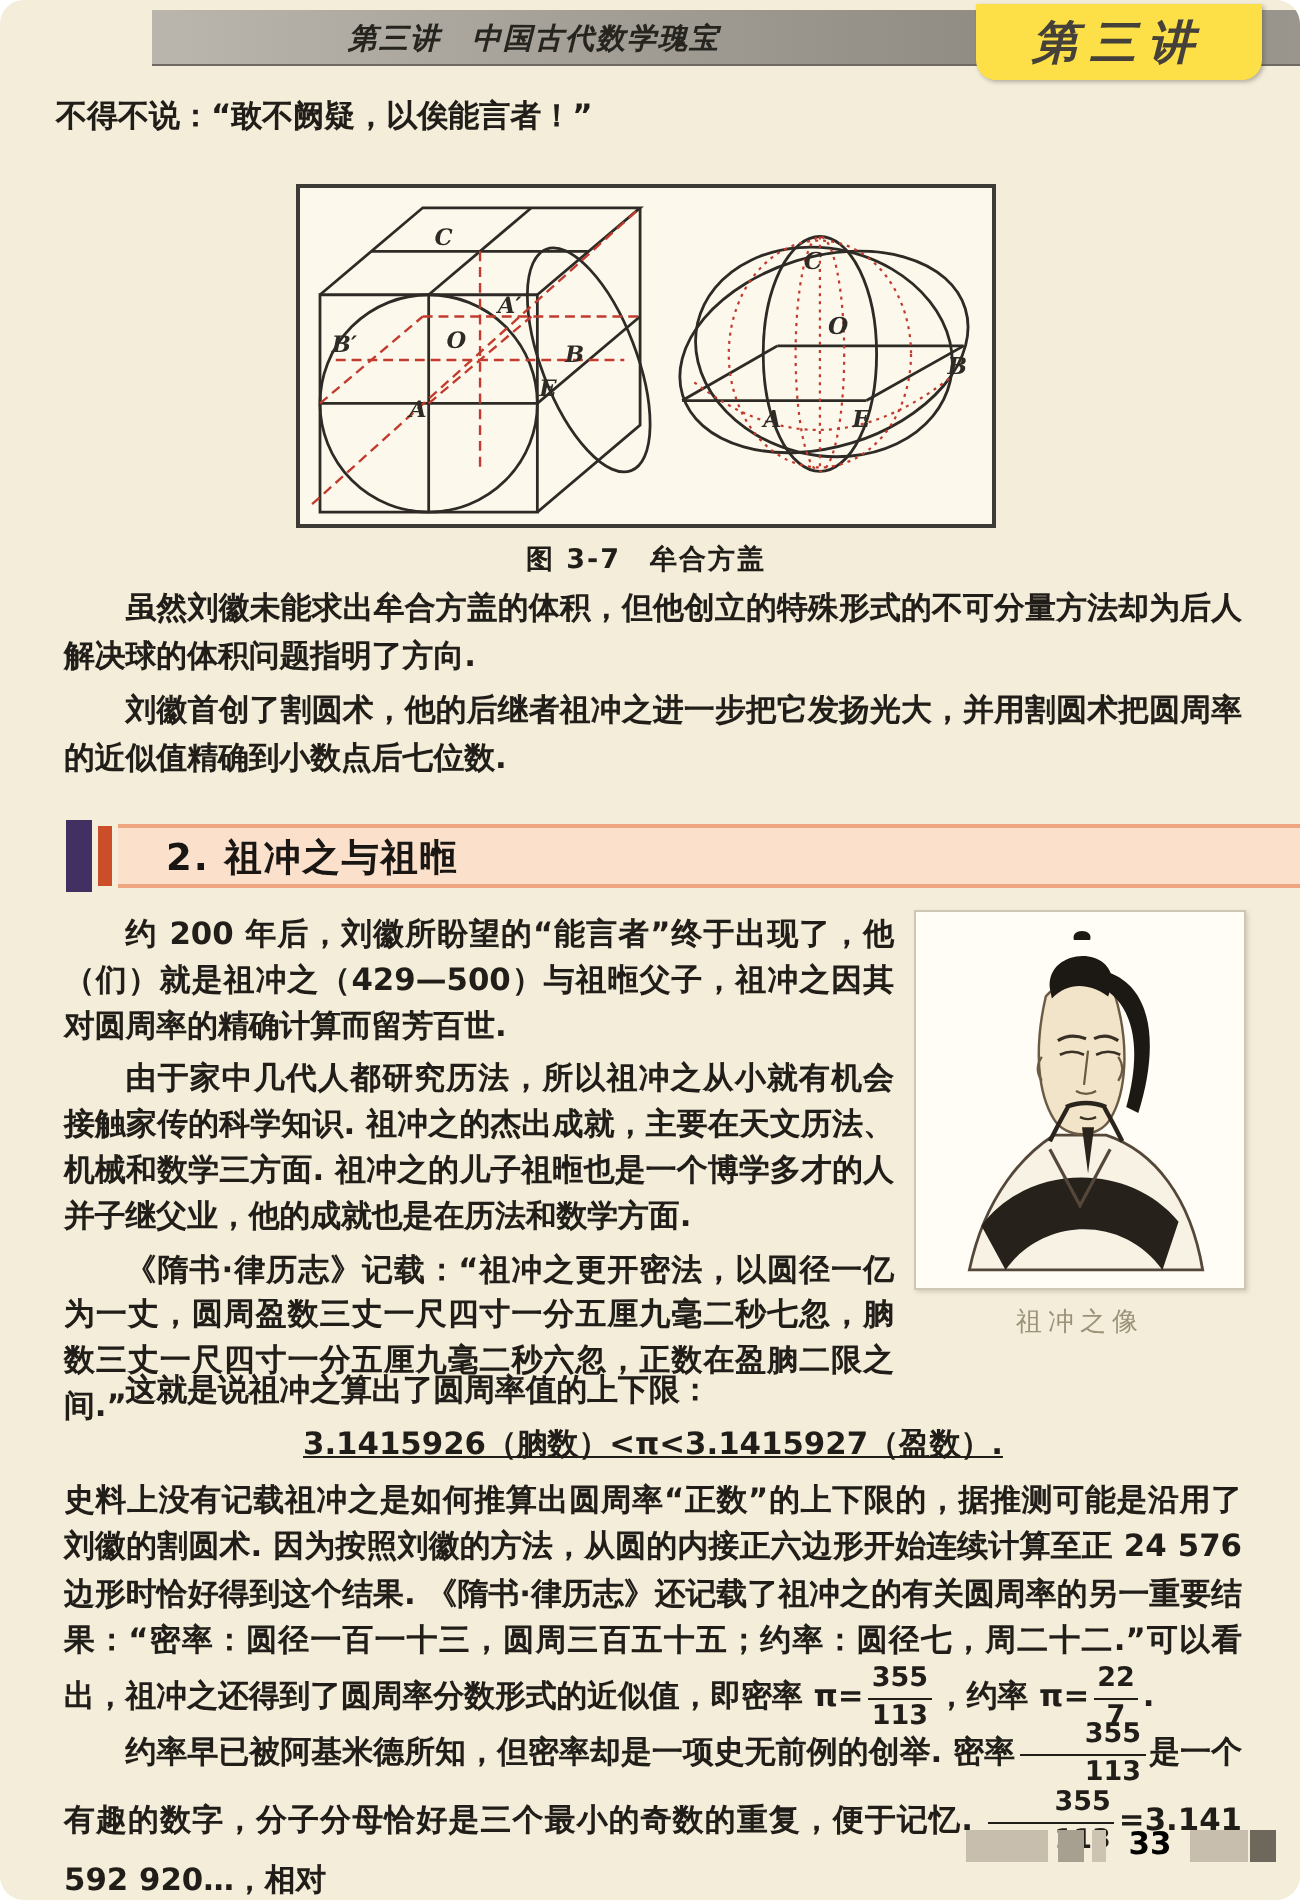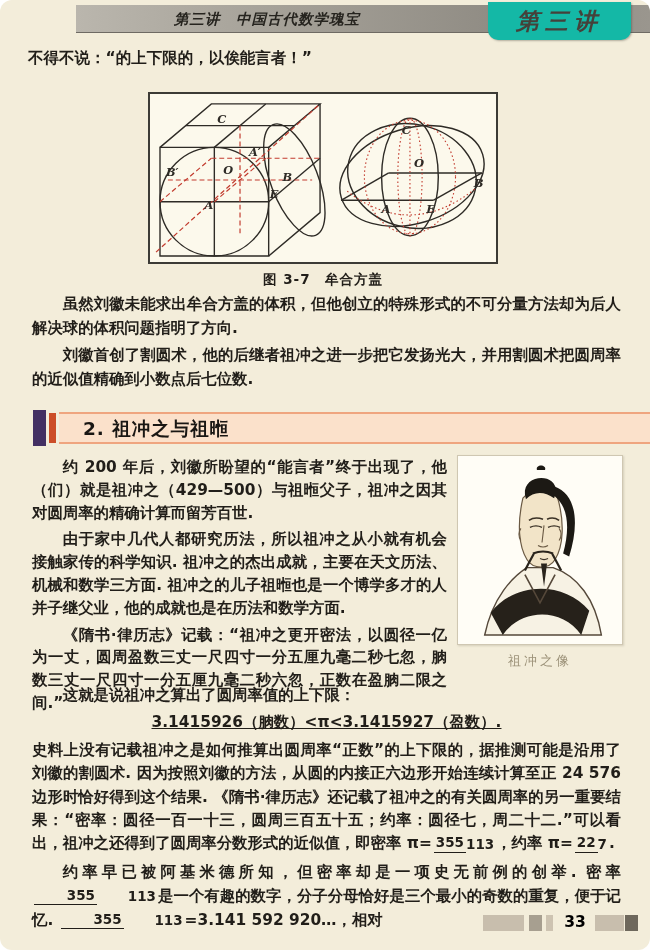--- a/index.html
+++ b/index.html
@@ -15,39 +15,39 @@
     position:absolute;left:76px;top:5px;width:574px;height:27px;
     background:linear-gradient(90deg,#bab6ad 0%,#a5a198 35%,#8f8b83 75%,#9a968e 100%);
     box-shadow:0 1px 0 #6e6a63;
   }
   .header-bar-title{
     position:absolute;left:98px;top:5px;
     font-style:italic;font-weight:bold;font-size:14.5px;letter-spacing:1px;color:#26241f;
   }
   .header-tab{
     position:absolute;left:488px;top:2px;width:143px;height:38px;
-    background:#14b8a6;border-radius:0 0 10px 10px;
+    background:#fde047;border-radius:0 0 10px 10px;
     box-shadow:1px 1px 2px rgba(60,55,45,.35);
     display:flex;align-items:center;justify-content:center;
     font-family:"DejaVu Serif","Liberation Serif",serif;
     font-style:italic;font-weight:bold;font-size:23px;color:#45413a;letter-spacing:6px;
   }
   
   .intro-line{position:absolute;left:28px;top:48px;font-size:15.5px;font-weight:600;}
   .text-block{position:absolute;text-align:justify;font-weight:600;}
   .text-block p{margin:4px;text-indent:2em;}
   .text-full-1{left:28px;top:289px;width:597px;font-size:15.4px;line-height:23.6px;}
   .text-narrow{left:28px;top:452px;width:423px;font-size:15.4px;line-height:22.8px;}
   .text-full-2{left:28px;top:680px;width:597px;font-size:15.4px;line-height:23.4px;}
   .text-full-3{left:28px;top:856px;width:597px;font-size:15.4px;line-height:24px;}
   .formula-line{text-align:center;text-indent:0 !important;margin:1px 0 !important;text-decoration:underline;}
   .no-indent{text-indent:0 !important;}
   
   .frac{
-    display:inline-flex;flex-direction:row;align-items:center;
+    display:inline-flex;flex-direction:column;align-items:center;
     vertical-align:middle;font-size:13.5px;line-height:1.15;margin:0 2px;
     font-weight:600;
   }
   .frac .fnum{border-bottom:1.3px solid #211e19;padding:0 2px 1px;}
   .frac .fden{padding-top:1px;}
   
   .figure-box{
     position:absolute;left:148px;top:92px;width:350px;height:172px;
     background:#fcf9ec;border:2px solid #3c3b36;box-sizing:border-box;
     display:flex;align-items:center;justify-content:center;gap:0;
@@ -94,21 +94,21 @@
 </head>
 <body>
 
 <div class="page">
 
   <div class="header-bar">
     <span class="header-bar-title">第三讲　中国古代数学瑰宝</span>
   </div>
   <div class="header-tab">第三讲</div>
 
-  <div class="intro-line">不得不说：“的上下限的，以俟能言者！”</div>
+  <div class="intro-line">不得不说：“敢不阙疑，以俟能言者！”</div>
 
   <div class="figure-box">
 
     <svg width="182" height="164" viewBox="0 0 178 166">
       <g stroke="#2e2b26" stroke-width="1.4" fill="none">
         <path d="M6,52 H116 V162 H6 Z"></path>
         <path d="M6,52 L58,8 L168,8 L116,52"></path>
         <path d="M168,8 L168,118 L116,162"></path>
         <circle cx="61" cy="107" r="55"></circle>
         <ellipse cx="142" cy="85" rx="24" ry="60" transform="rotate(-21 142 85)"></ellipse>

